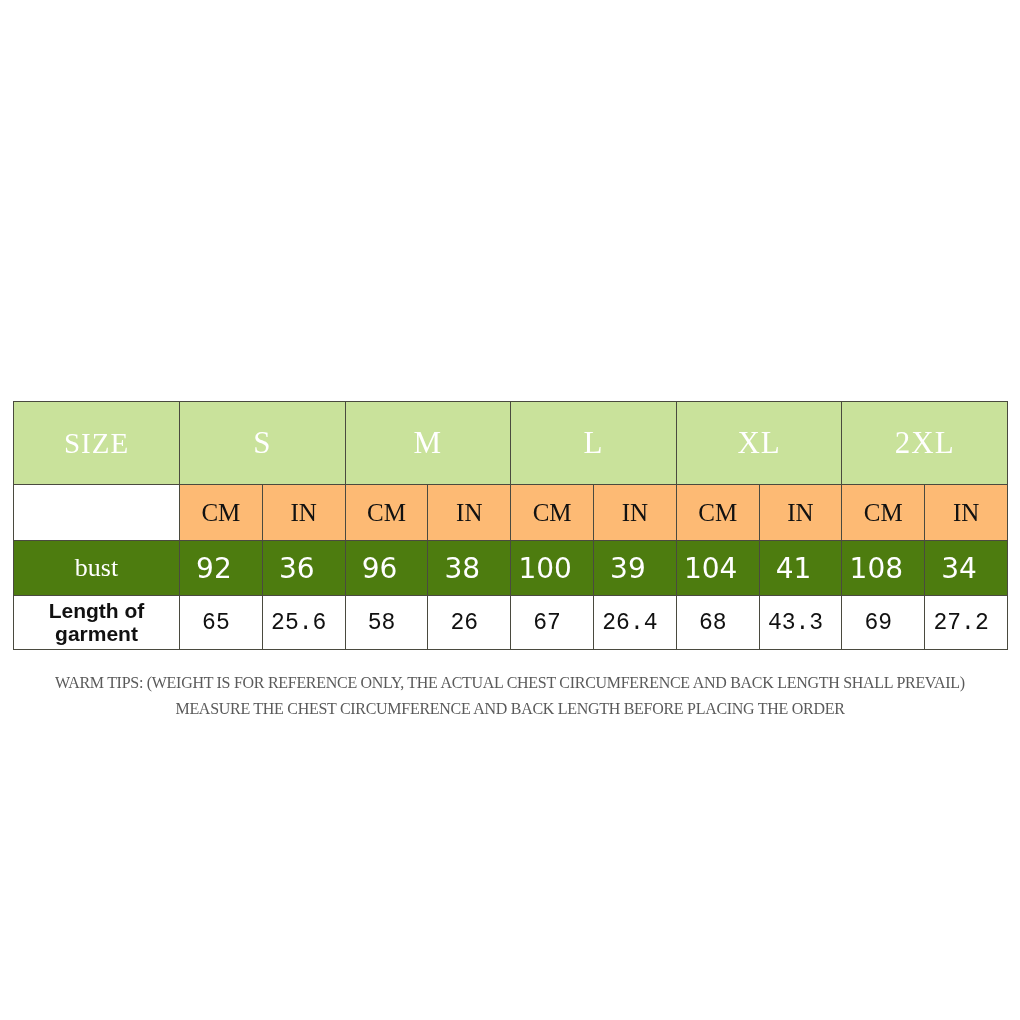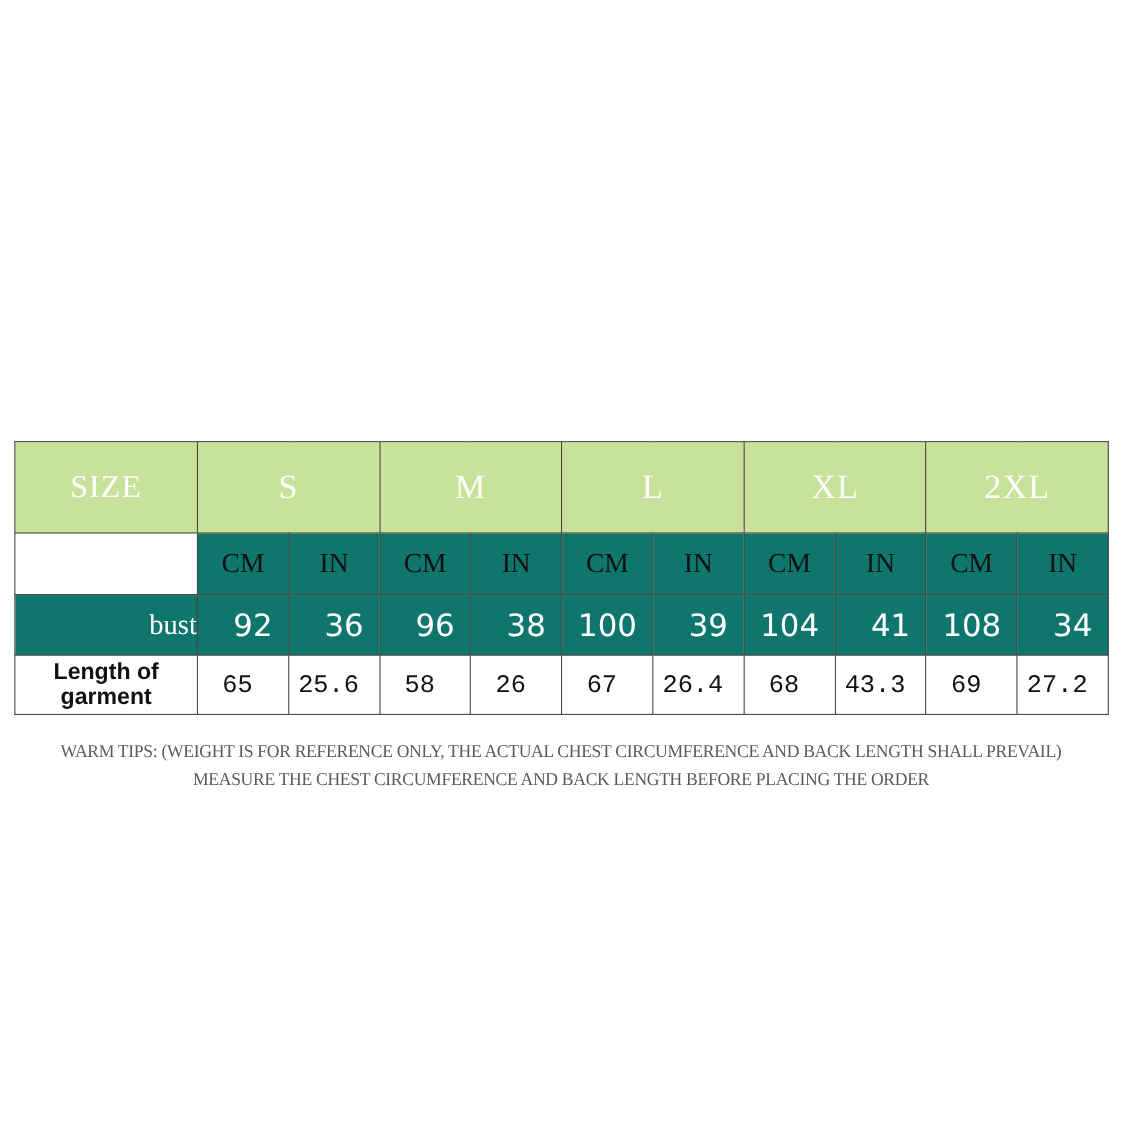--- a/index.html
+++ b/index.html
@@ -50,36 +50,35 @@
     letter-spacing: 1px;
     margin-left: 48px;
   }
   tr.row-size td.label-cell {
     font-size: 29px;
   }
 
   
   tr.row-unit td {
     height: 55px;
-    background: #0f766e;
+    background: #fdba74;
     color: #111111;
     font-size: 25px;
     font-family: "Liberation Serif", "DejaVu Serif", serif;
   }
   tr.row-unit td.label-cell {
     background: #ffffff;
   }
 
   
   tr.row-bust td {
     height: 54px;
-    background: #0f766e;
+    background: #4d7c0f;
     color: #ffffff;
     font-size: 25px;
-    text-align: right;
   }
   tr.row-bust td.label-cell {
     font-size: 26px;
     font-family: "Liberation Serif", "DejaVu Serif", serif;
   }
   tr.row-bust td.val-cell {
     font-family: "DejaVu Sans", "Liberation Sans", sans-serif;
     font-size: 28px;
     padding-right: 14px;
   }

